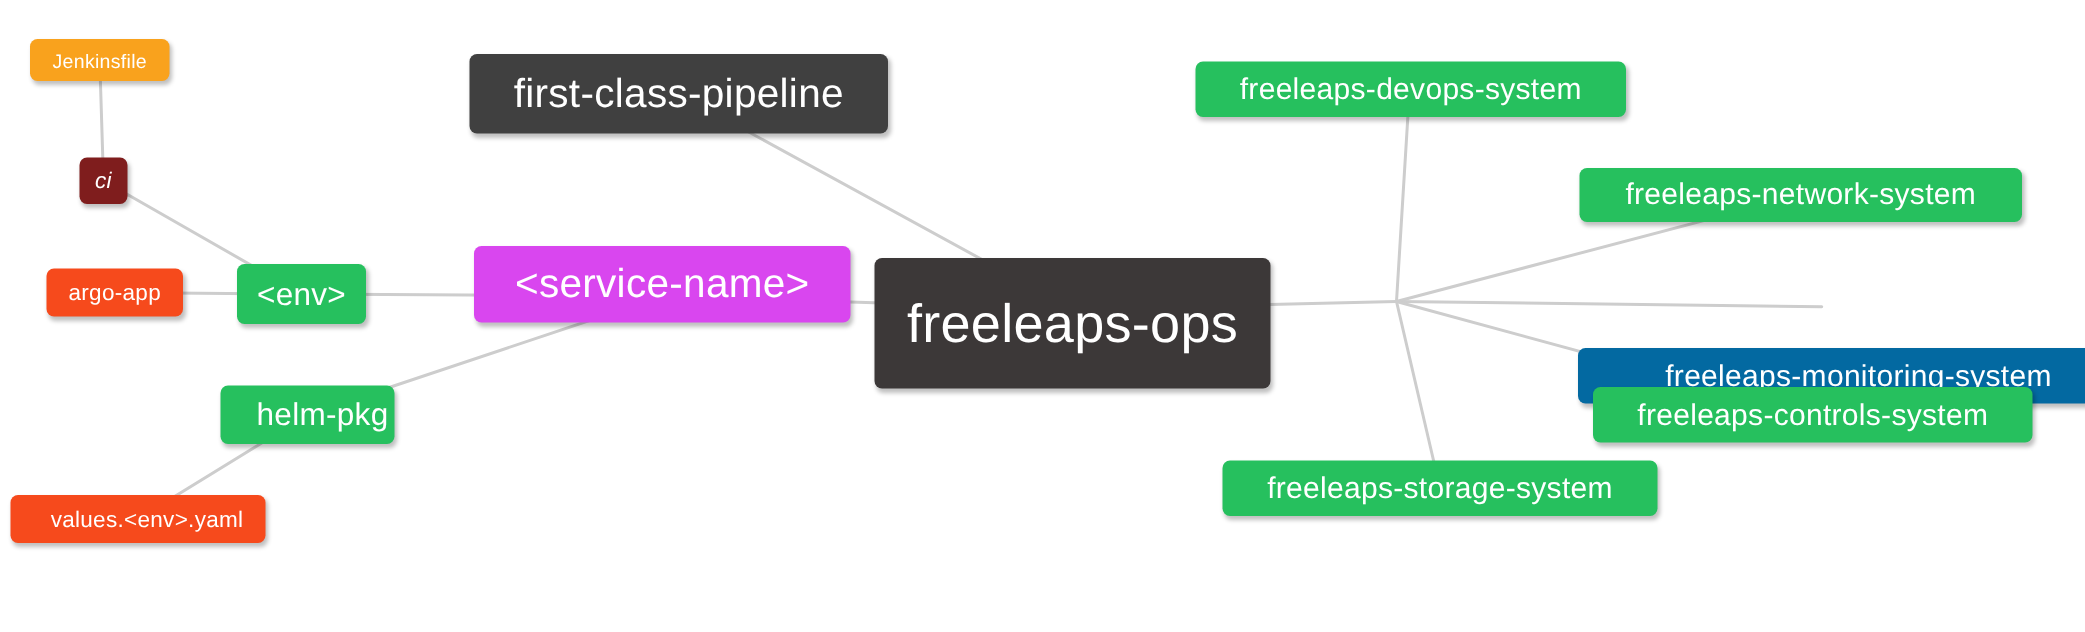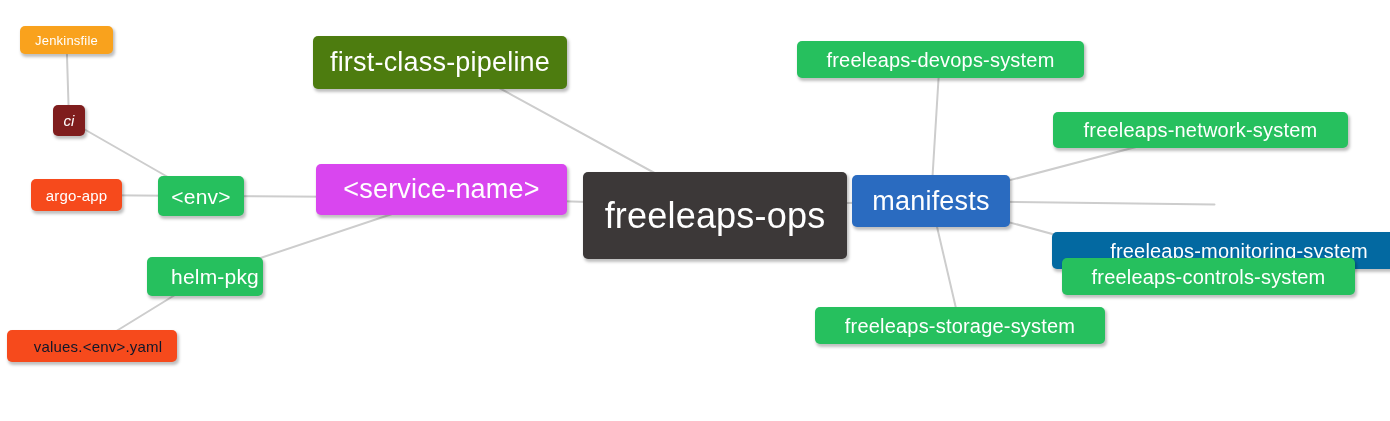--- a/index.html
+++ b/index.html
@@ -57,27 +57,26 @@
       <line x1="715" y1="206" x2="931" y2="201" stroke="#cdcdcd" stroke-width="2" stroke-linecap="round"></line>
       <line x1="931" y1="201" x2="940.5" y2="46.5" stroke="#cdcdcd" stroke-width="2" stroke-linecap="round"></line>
       <line x1="931" y1="201" x2="1200.5" y2="130" stroke="#cdcdcd" stroke-width="2" stroke-linecap="round"></line>
       <line x1="931" y1="201" x2="1214.5" y2="204.5" stroke="#cdcdcd" stroke-width="2" stroke-linecap="round"></line>
       <line x1="931" y1="201" x2="1208.5" y2="276.5" stroke="#cdcdcd" stroke-width="2" stroke-linecap="round"></line>
       <line x1="931" y1="201" x2="960" y2="325.5" stroke="#cdcdcd" stroke-width="2" stroke-linecap="round"></line>
     </svg>
   <div id="nodes">
       <div class="node" style="left: 583px; top: 172px; width: 264px; height: 87px; background: rgb(60, 56, 56); color: rgb(255, 255, 255); font-size: 36px;">freeleaps-ops</div>
       <div class="node" style="left: 316px; top: 164px; width: 251px; height: 51px; background: #d946ef; color: rgb(255, 255, 255); font-size: 27px;">&lt;service-name&gt;</div>
-      <div class="node" style="left: 313px; top: 36px; width: 254px; height: 53px; background: #4d7c0f; color: rgb(255, 255, 255); font-size: 27px;">first-class-pipeline</div>
-      <div class="node" style="left: 852px; top: 175px; width: 158px; height: 52px; background: rgb(42, 107, 192); color: rgb(255, 255, 255); font-size: 27px;">manifests</div>
+      <div class="node" style="left: 313px; top: 36px; width: 279px; height: 53px; background: #404040; color: rgb(255, 255, 255); font-size: 27px;">first-class-pipeline</div>
       <div class="node" style="left: 158px; top: 176px; width: 86px; height: 40px; background: rgb(38, 192, 94); color: rgb(255, 255, 255); font-size: 21px;">&lt;env&gt;</div>
       <div class="node" style="left: 147px; top: 257px; width: 116px; height: 39px; background: rgb(38, 192, 94); color: rgb(255, 255, 255); font-size: 21px; padding-left: 20px;">helm-pkg</div>
       <div class="node" style="left: 53px; top: 105px; width: 32px; height: 31px; background: #7f1d1d; color: rgb(255, 255, 255); font-size: 15px; font-style: italic;">ci</div>
       <div class="node" style="left: 31px; top: 179px; width: 91px; height: 32px; background: rgb(246, 74, 28); color: rgb(255, 255, 255); font-size: 15px;">argo-app</div>
-      <div class="node" style="left: 7px; top: 330px; width: 170px; height: 32px; background: rgb(246, 74, 28); color: #0f172a; font-size: 15px; padding-left: 12px;">values.&lt;env&gt;.yaml</div>
+      <div class="node" style="left: 7px; top: 330px; width: 170px; height: 32px; background: rgb(246, 74, 28); color: #ffffff; font-size: 15px; padding-left: 12px;">values.&lt;env&gt;.yaml</div>
       <div class="node" style="left: 20px; top: 26px; width: 93px; height: 28px; background: rgb(249, 162, 29); color: rgb(255, 255, 255); font-size: 13px;">Jenkinsfile</div>
       <div class="node" style="left: 797px; top: 28px; width: 287px; height: 37px; background: rgb(38, 192, 94); color: rgb(255, 255, 255); font-size: 20px; margin-top: 13px;">freeleaps-devops-system</div>
       <div class="node" style="left: 1053px; top: 112px; width: 295px; height: 36px; background: rgb(38, 192, 94); color: rgb(255, 255, 255); font-size: 20px;">freeleaps-network-system</div>
       <div class="node" style="left: 1052px; top: 186px; width: 374px; height: 37px; background: #0369a1; color: rgb(255, 255, 255); font-size: 20px; margin-top: 46px;">freeleaps-monitoring-system</div>
       <div class="node" style="left: 1062px; top: 258px; width: 293px; height: 37px; background: rgb(38, 192, 94); color: rgb(255, 255, 255); font-size: 20px;">freeleaps-controls-system</div>
       <div class="node" style="left: 815px; top: 307px; width: 290px; height: 37px; background: rgb(38, 192, 94); color: rgb(255, 255, 255); font-size: 20px;">freeleaps-storage-system</div>
     </div>
 </div>
 
 </body></html>

